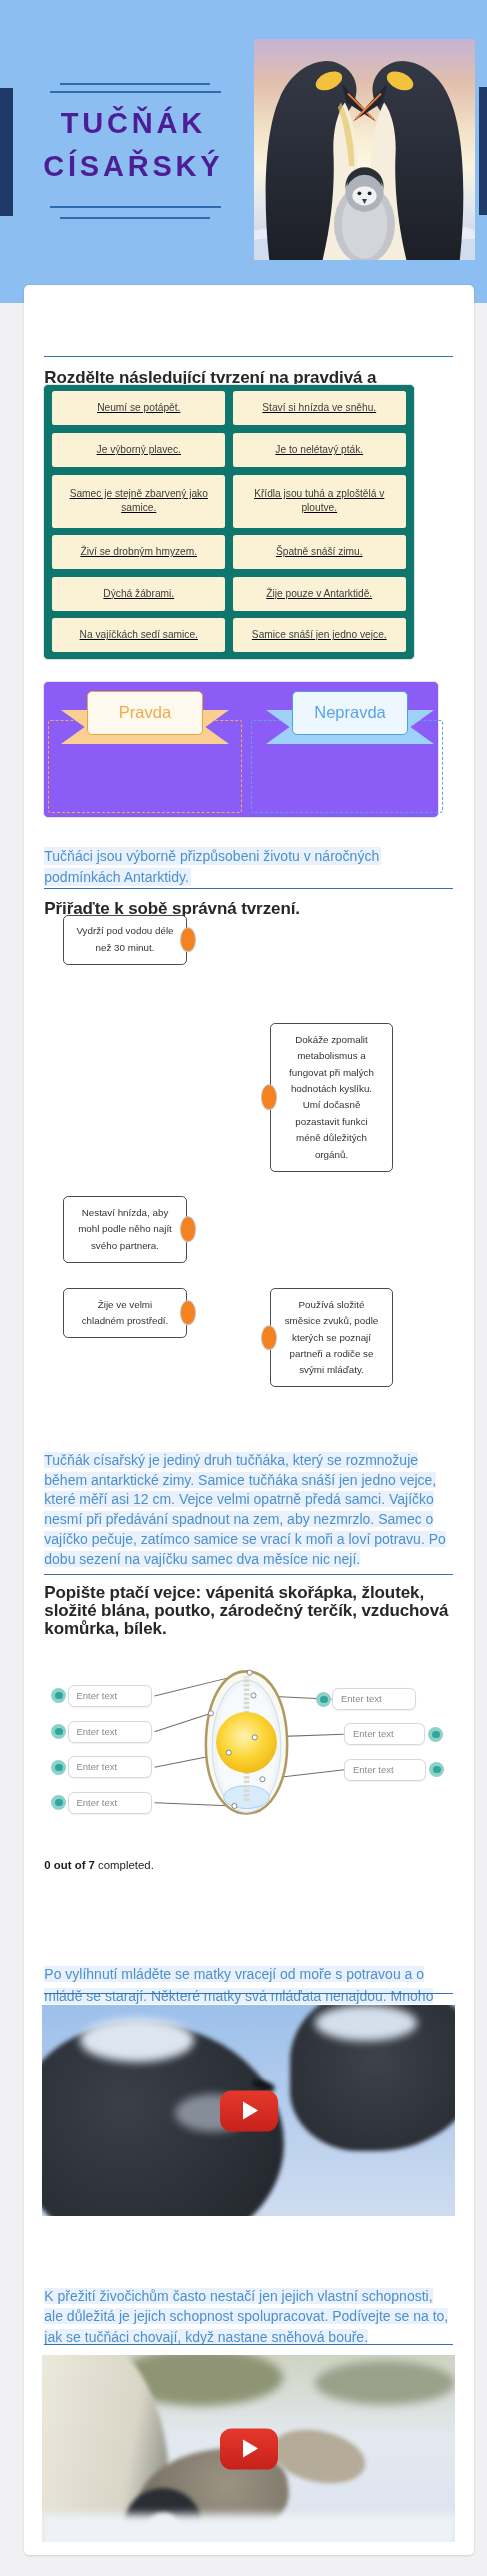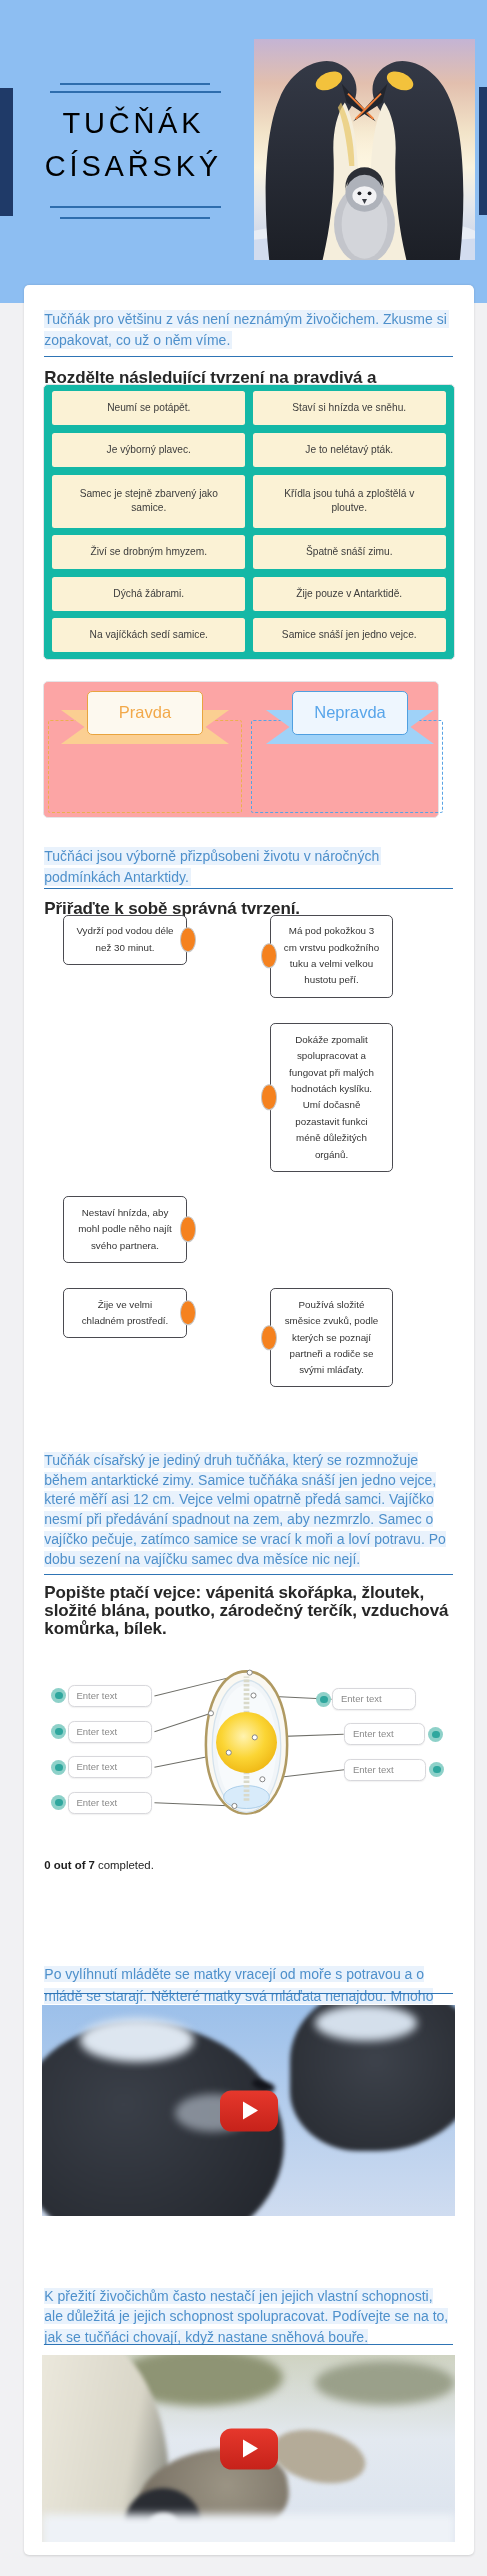--- a/index.html
+++ b/index.html
@@ -6,48 +6,48 @@
   html,body { background:#e9e9ec; }
   body { font-family:"Liberation Sans", sans-serif; }
   #stage { position:relative; width:488px; height:2576px; background:#f1f1f3; overflow:hidden; margin:0 auto; }
 
   
   .hero { position:absolute; left:0; top:0; width:488px; height:303px; background:#8dbef2; }
   .navy-bar { position:absolute; background:#1f3a68; }
   .navy-left { left:0; top:88px; width:12.7px; height:128px; }
   .navy-right { right:0; top:87px; width:9.5px; height:128px; }
   .hero-title { position:absolute; left:25.4px; top:102px; width:216px; text-align:center;
-    color:#000000; font-size:29px; letter-spacing:3.8px; line-height:43px; font-weight:400; }
+    color:#4c1d95; font-size:29px; letter-spacing:3.8px; line-height:43px; font-weight:700; }
   .tline { position:absolute; height:1.9px; background:#2e6dad; }
   .tl-a { left:60px; top:83px; width:150px; }
   .tl-b { left:50px; top:91px; width:171px; }
   .tl-c { left:50px; top:206px; width:171px; }
   .tl-d { left:60px; top:217px; width:150px; }
   .photo { position:absolute; left:254px; top:39px; width:221px; height:221px; overflow:hidden; }
 
   
   .card { position:absolute; left:24px; top:285px; width:450px; height:2270px; background:#ffffff;
     border-radius:5.1px; box-shadow:0 0.6px 2.5px rgba(0,0,0,.14); }
   .abs { position:absolute; }
   .content { left:20.3px; width:409px; }
   .h-blue { color:#4e90cb; font-size:14px; line-height:21px; font-weight:400; }
   .h-blue .hl { background:#e9f2fc; box-decoration-break:clone; -webkit-box-decoration-break:clone; padding:0.6px 1.9px 1.3px 0; }
   .rule { left:20.3px; width:409px; height:1.3px; background:#2e74b5; }
   .instr { color:#272727; font-size:17px; font-weight:700; letter-spacing:-0.1px; }
   .instr b { font-weight:700;margin-top:27px; }
 
   
-  .stmt-panel { left:19px; width:412px; background:#14b8a6; border:0.6px solid #e2e2e6; border-radius:5.1px;
-    padding:6.4px 8.3px; }
+  .stmt-panel { left:19px; width:372px; background:#0f766e; border:0.6px solid #e2e2e6; border-radius:5.1px;
+    padding:6.4px 8.3px;text-decoration:underline; }
   .stmt-grid { display:grid; grid-template-columns:1fr 1fr; grid-template-rows:34px 34px 53px 34px 34px 34px; gap:7.6px; }
   .stmt { background:#fbf2d5; border-radius:2.5px; display:flex; align-items:center; justify-content:center;
     text-align:center; color:#3c3c3c; font-size:10.2px; line-height:14px; padding:2.5px 16.5px; cursor:grab; }
 
   
-  .drop-panel { left:19px; width:396px; height:137px; background:#fca5a5; border:0.6px solid #e5e5e8; border-radius:5.1px; }
+  .drop-panel { left:19px; width:396px; height:137px; background:#8b5cf6; border:0.6px solid #e5e5e8; border-radius:5.1px; }
   .dz { position:absolute; top:38px; height:93px; border-radius:2.5px; }
   .dz-true { left:3.8px; width:194px; border:1.3px dashed #ecb04e; }
   .dz-false { left:207px; width:192px; border:1.3px dashed #58a3e4; }
   .ribbon { position:absolute; top:9px; width:168px; height:53px; }
   .rib-true { left:17px; } .rib-false { left:222px; }
   .wings { position:absolute; top:19px; left:0; width:168px; height:34px;
     clip-path:polygon(0 0, 14% 50%, 0 100%, 100% 100%, 86% 50%, 100% 0); }
   .rib-true .wings { background:#fbcf92; }
   .rib-false .wings { background:#9fd2f8; }
   .rlabel { position:absolute; top:0; left:26px; width:116px; height:44px; border-radius:5.1px;
@@ -154,23 +154,20 @@
         <ellipse cx="174" cy="247" rx="19" ry="15" fill="#f2f2f4"></ellipse>
         <circle cx="166" cy="243" r="3" fill="#1d1f24"></circle>
           <circle cx="182" cy="243" r="3" fill="#1d1f24"></circle>
         <path d="M170,252 L178,252 L174,260 Z" fill="#3a3d44"></path>
       </svg>
     </div>
   </div>
 
   <div class="card">
 
-    <div class="abs content h-blue" style="top:24px;">
-      <span class="hl">Tučňák pro většinu z vás není neznámým živočichem. Zkusme si zopakovat, co už o něm víme.</span>
-    </div>
     <div class="abs rule" style="top:71px;"></div>
     <div class="abs content instr" style="top:83px;">Rozdělte následující tvrzení na pravdivá a nepravdivá.</div>
 
     <div class="abs stmt-panel" style="top:99px;">
       <div class="stmt-grid">
         <div class="stmt">Neumí se potápět.</div>
         <div class="stmt">Staví si hnízda ve sněhu.</div>
         <div class="stmt">Je výborný plavec.</div>
         <div class="stmt">Je to nelétavý pták.</div>
         <div class="stmt">Samec je stejně zbarvený jako samice.</div>
@@ -198,22 +195,21 @@
     </div>
 
     <div class="abs content h-blue" style="top:561px;">
       <span class="hl">Tučňáci jsou výborně přizpůsobeni životu v náročných podmínkách Antarktidy.</span>
     </div>
     <div class="abs rule" style="top:603px;"></div>
     <div class="abs content instr" style="top:614px;">Přiřaďte k sobě správná tvrzení.</div>
 
     <div class="abs pairs" style="top:627px;">
       <div class="pcard pl" style="top:2.5px;"><span>Vydrží pod vodou déle než 30 minut.</span><span class="conn"></span></div>
-      <div class="pcard pr" style="top:2.5px;"><span>Má pod pokožkou 3 cm vrstvu podkožního tuku a velmi velkou hustotu peří.</span><span class="conn"></span></div>
-      <div class="pcard pr" style="top:111px;"><span>Dokáže zpomalit spolupracovat a fungovat při malých hodnotách kyslíku. Umí dočasně pozastavit funkci méně důležitých orgánů.</span><span class="conn"></span></div>
+      <div class="pcard pr" style="top:111px;"><span>Dokáže zpomalit metabolismus a fungovat při malých hodnotách kyslíku. Umí dočasně pozastavit funkci méně důležitých orgánů.</span><span class="conn"></span></div>
       <div class="pcard pl" style="top:284px;"><span>Nestaví hnízda, aby mohl podle něho najít svého partnera.</span><span class="conn"></span></div>
       <div class="pcard pl" style="top:376px;"><span>Žije ve velmi chladném prostředí.</span><span class="conn"></span></div>
       <div class="pcard pr" style="top:376px;"><span>Používá složité směsice zvuků, podle kterých se poznají partneři a rodiče se svými mláďaty.</span><span class="conn"></span></div>
     </div>
 
     <div class="abs content para" style="top:1166px;">
       <span class="hl">Tučňák císařský je jediný druh tučňáka, který se rozmnožuje během antarktické zimy. Samice tučňáka snáší jen jedno vejce, které měří asi 12 cm. Vejce velmi opatrně předá samci. Vajíčko nesmí při předávání spadnout na zem, aby nezmrzlo. Samec o vajíčko pečuje, zatímco samice se vrací k moři a loví potravu. Po dobu sezení na vajíčku samec dva měsíce nic nejí.</span>
     </div>
     <div class="abs rule" style="top:1289px;"></div>
     <div class="abs content instr" style="top:1299px; line-height:18px;">

